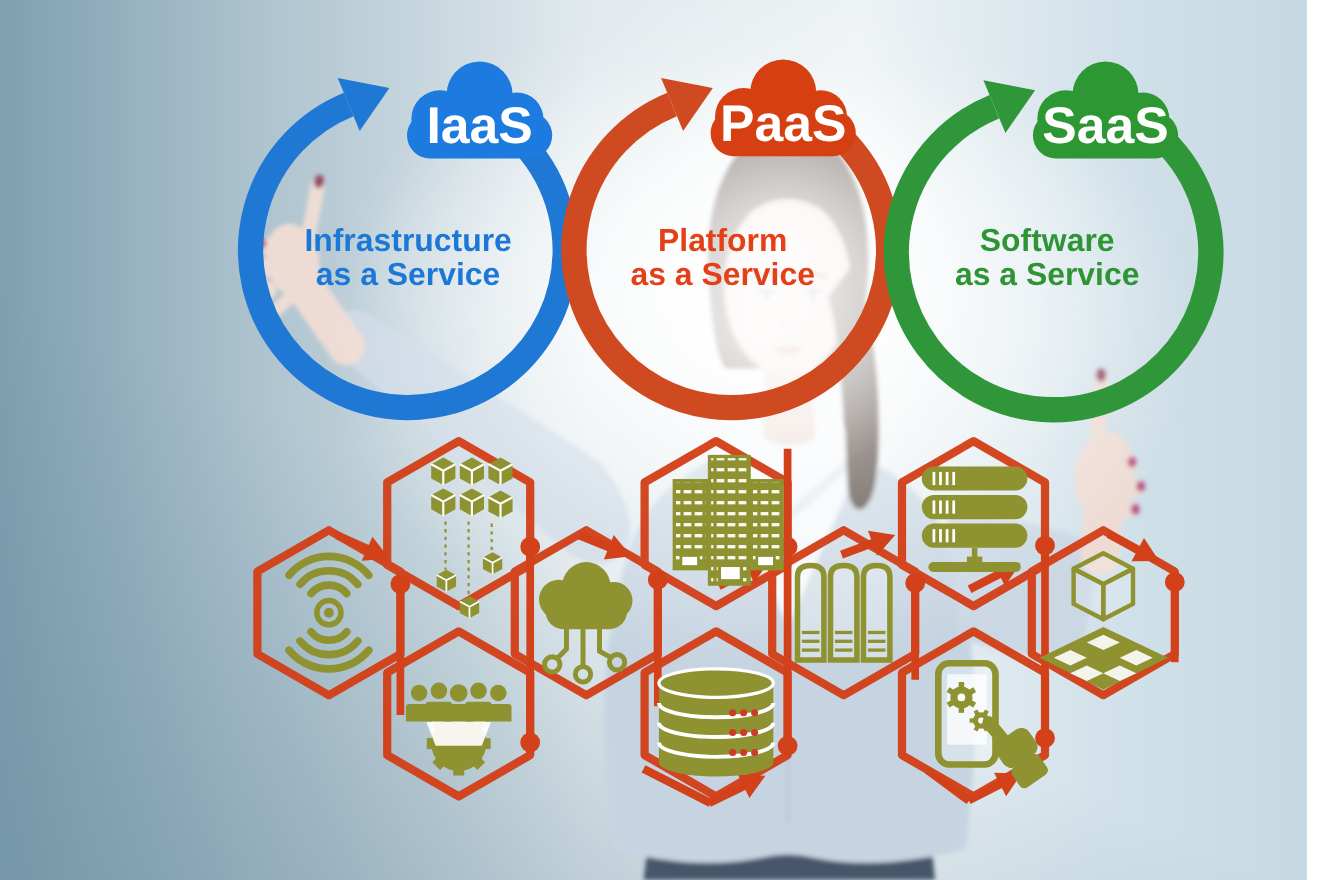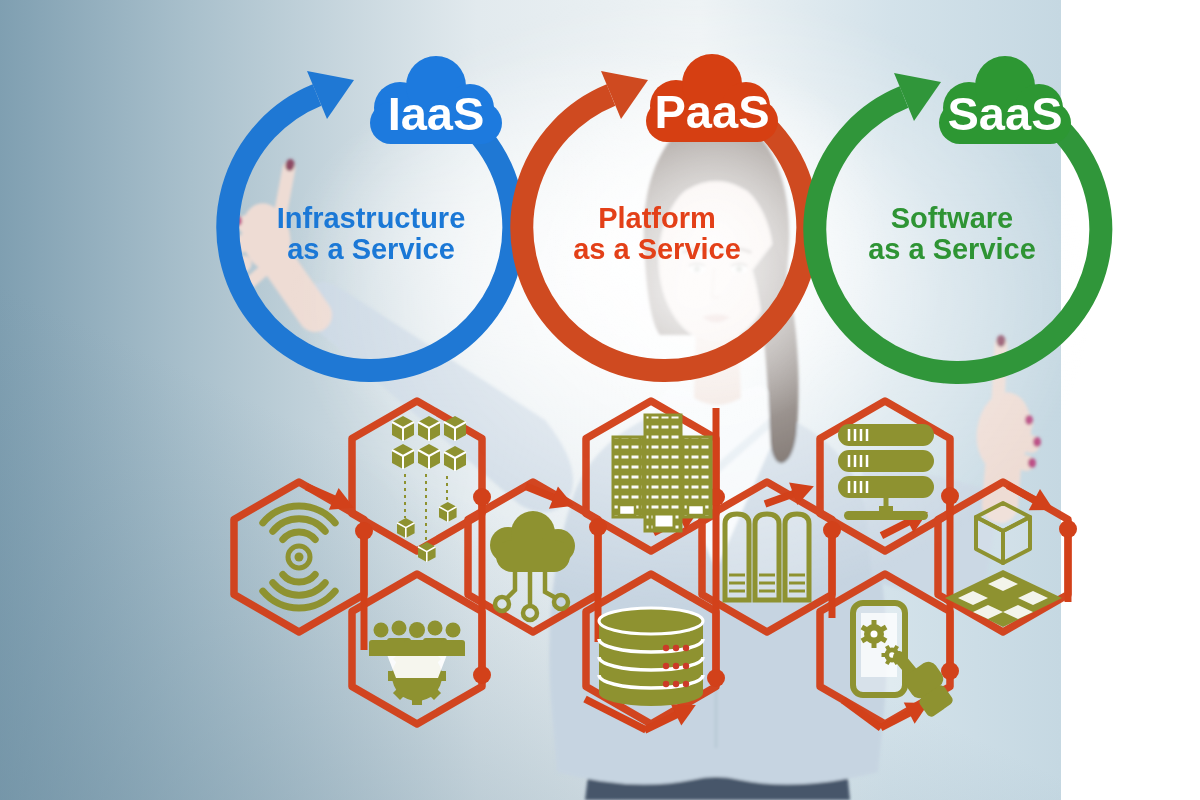--- a/index.html
+++ b/index.html
@@ -1,21 +1,21 @@
 <!DOCTYPE html>
 <html><head>
 <meta charset="utf-8">
 <style>
   html,body{margin:0;padding:0;}
   body{
     width:1200px;height:800px;overflow:hidden;
     font-family:"Liberation Sans",sans-serif;
   }
   .scene{
-    position:relative;width:1061px;height:800px;
+    position:relative;width:1188px;height:800px;
     background:
       radial-gradient(ellipse 46% 40% at 58% 33%, rgba(255,255,255,0.85), rgba(255,255,255,0) 68%),
       linear-gradient(205deg, rgba(120,150,168,0) 60%, rgba(110,143,162,0.55) 100%),
       linear-gradient(to right, #7f9fb1 0%, #a9c0cc 18%, #e2eaee 45%, #eef3f5 66%, #d3e2ea 84%, #c5d8e2 100%);
   }
   svg text{font-family:"Liberation Sans",sans-serif;font-weight:bold;}
 </style>
 </head>
 <body>
 

